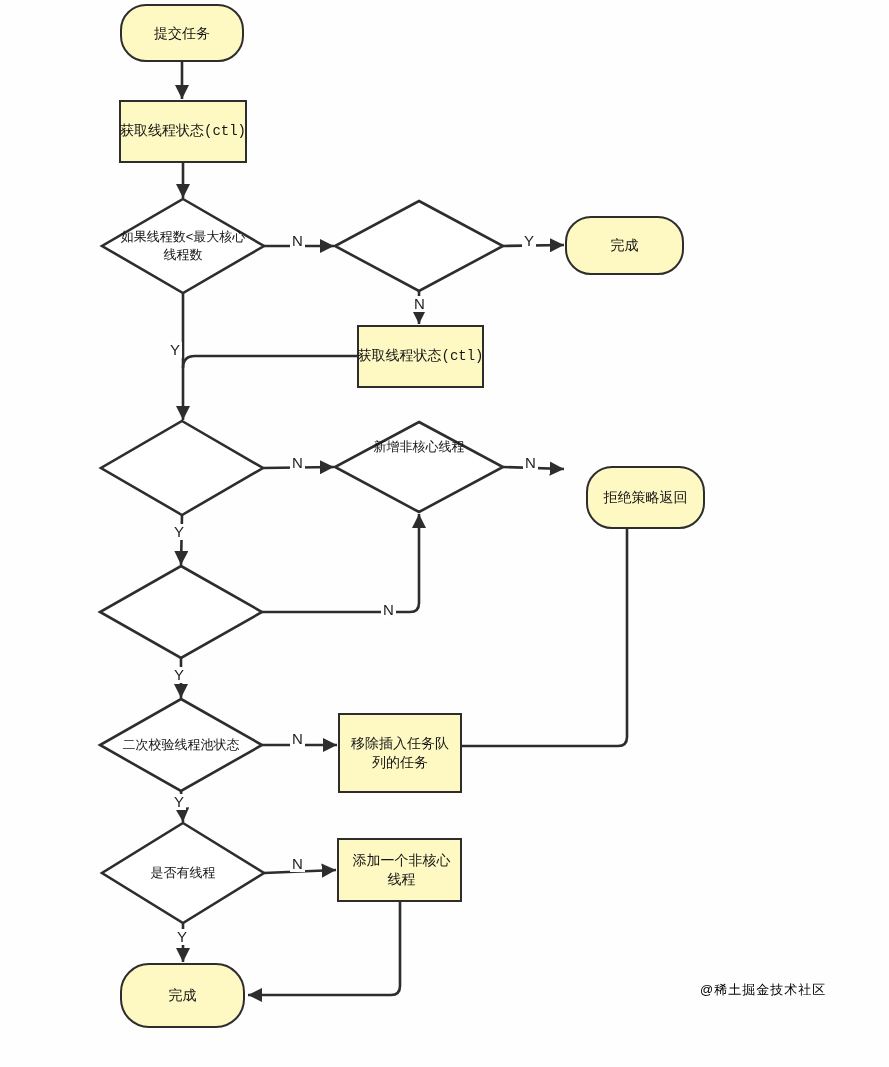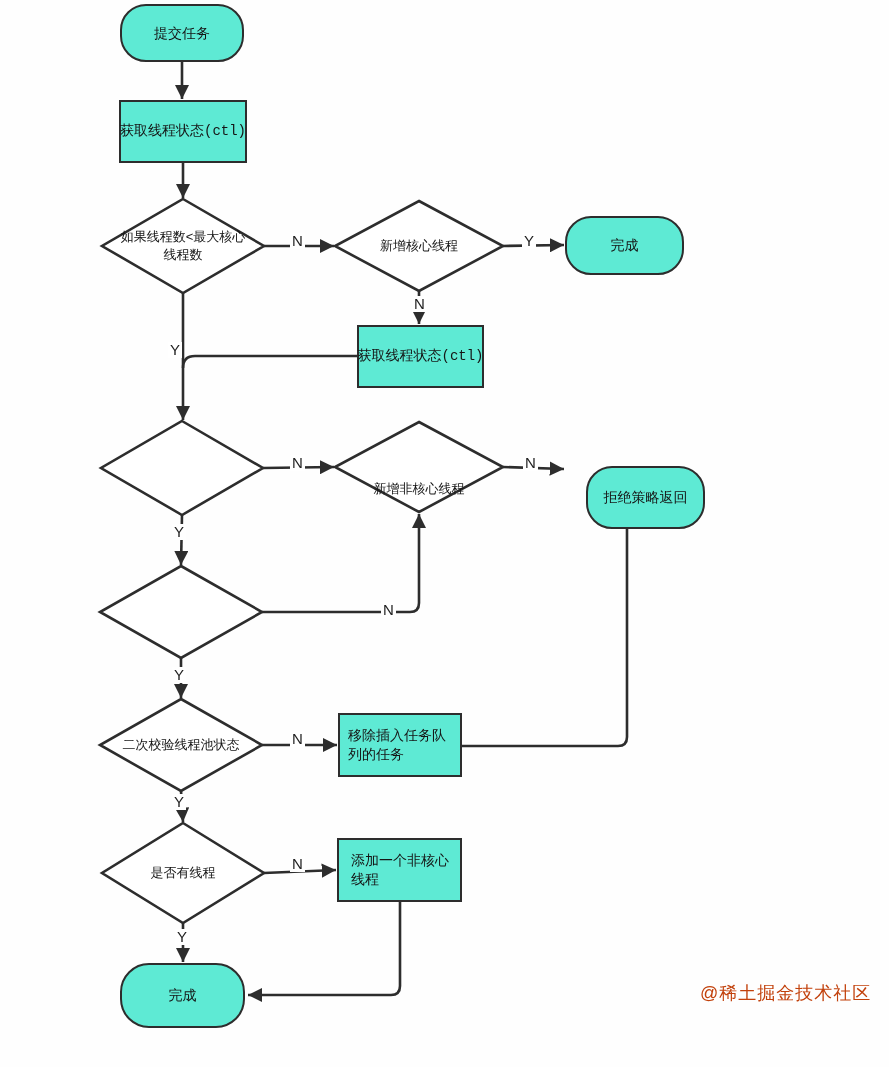--- a/index.html
+++ b/index.html
@@ -26,25 +26,26 @@
     stroke-width: 2.6;
   }
   .shape {
     fill: #ffffff;
     stroke: #2d2d2d;
     stroke-width: 2.6;
   }
   .node {
     position: absolute;
     box-sizing: border-box;
-    background: #5eead4;
+    background: #fef9c3;
     border: 2.5px solid #2d2d2d;
     display: flex;
     align-items: center;
     justify-content: center;
+    text-align: center;
     font-size: 14px;
     line-height: 1.35;
     color: #151515;
   }
   .terminator { border-radius: 26px; }
   .process { padding: 0 8px; }
   .nowrap { white-space: nowrap; padding: 0 2px; font-family: Liberation Mono, monospace; }
   .dlabel {
     position: absolute;
     display: flex;
@@ -67,38 +68,38 @@
     color: #222222;
     background: #ffffff;
     padding: 0 2px;
   }
   
   #n-start      { left: 120px; top: 4px;   width: 124px; height: 58px; }
   #n-getctl1    { left: 119px; top: 100px; width: 128px; height: 63px; }
   #n-donetop    { left: 565px; top: 216px; width: 119px; height: 59px; }
   #n-getctl2    { left: 357px; top: 325px; width: 127px; height: 63px; }
   #n-reject     { left: 586px; top: 438px; width: 119px; height: 63px; margin-top: 28px; }
-  #n-remove     { left: 338px; top: 713px; width: 124px; height: 64px; }
+  #n-remove     { left: 338px; top: 713px; width: 124px; height: 80px; }
   #n-addone     { left: 337px; top: 838px; width: 125px; height: 64px; padding-left: 12px; }
   #n-donebottom { left: 120px; top: 963px; width: 125px; height: 65px; border-radius: 29px; }
   
   #l-checkcore  { left: 95px;  top: 200px; width: 176px; height: 92px; }
   #l-addcore    { left: 335px; top: 201px; width: 168px; height: 90px; }
   #l-running    { left: 101px; top: 421px; width: 162px; height: 94px; }
-  #l-addnoncore { left: 335px; top: 444px; width: 168px; height: 90px; }
+  #l-addnoncore { left: 335px; top: 402px; width: 168px; height: 90px; }
   #l-queue      { left: 96px;  top: 566px; width: 170px; height: 92px; }
   #l-recheck    { left: 100px; top: 699px; width: 162px; height: 92px; }
   #l-hasthread  { left: 102px; top: 823px; width: 162px; height: 100px; }
   .watermark {
     position: absolute;
     left: 700px;
     top: 981px;
-    font-size: 18px;
+    font-size: 13px;
     letter-spacing: 1px;
-    color: #c2410c;
+    color: #000000;
   }
 </style>
 </head>
 <body>
 
 <div class="canvas">
 
   <svg class="wires-layer" viewBox="0 0 889 1067">
     <defs>
       <marker id="arrow" viewBox="0 0 10 10" refX="10" refY="5" markerWidth="5.5" markerHeight="5.5" orient="auto">
@@ -139,21 +140,20 @@
   <div class="node terminator" id="n-donetop">完成</div>
   <div class="node process nowrap" id="n-getctl2">获取线程状态(ctl)</div>
   <div class="node terminator" id="n-reject">拒绝策略返回</div>
   <div class="node process" id="n-remove">移除插入任务队列的任务</div>
   <div class="node process" id="n-addone">添加一个非核心线程</div>
   <div class="node terminator" id="n-donebottom">完成</div>
 
   <div class="dlabel" id="l-checkcore">
     <span class="wrap-narrow">如果线程数&lt;最大核心线程数</span>
   </div>
-  <div class="dlabel oneline" id="l-addcore">新增核心线程</div>
   <div class="dlabel oneline" id="l-addnoncore">新增非核心线程</div>
   <div class="dlabel oneline" id="l-recheck">二次校验线程池状态</div>
   <div class="dlabel oneline" id="l-hasthread">是否有线程</div>
 
   <span class="elabel" style="left:290px;top:233px">N</span>
   <span class="elabel" style="left:522px;top:233px">Y</span>
   <span class="elabel" style="left:412px;top:296px">N</span>
   <span class="elabel" style="left:168px;top:342px">Y</span>
   <span class="elabel" style="left:290px;top:455px">N</span>
   <span class="elabel" style="left:523px;top:455px">N</span>

